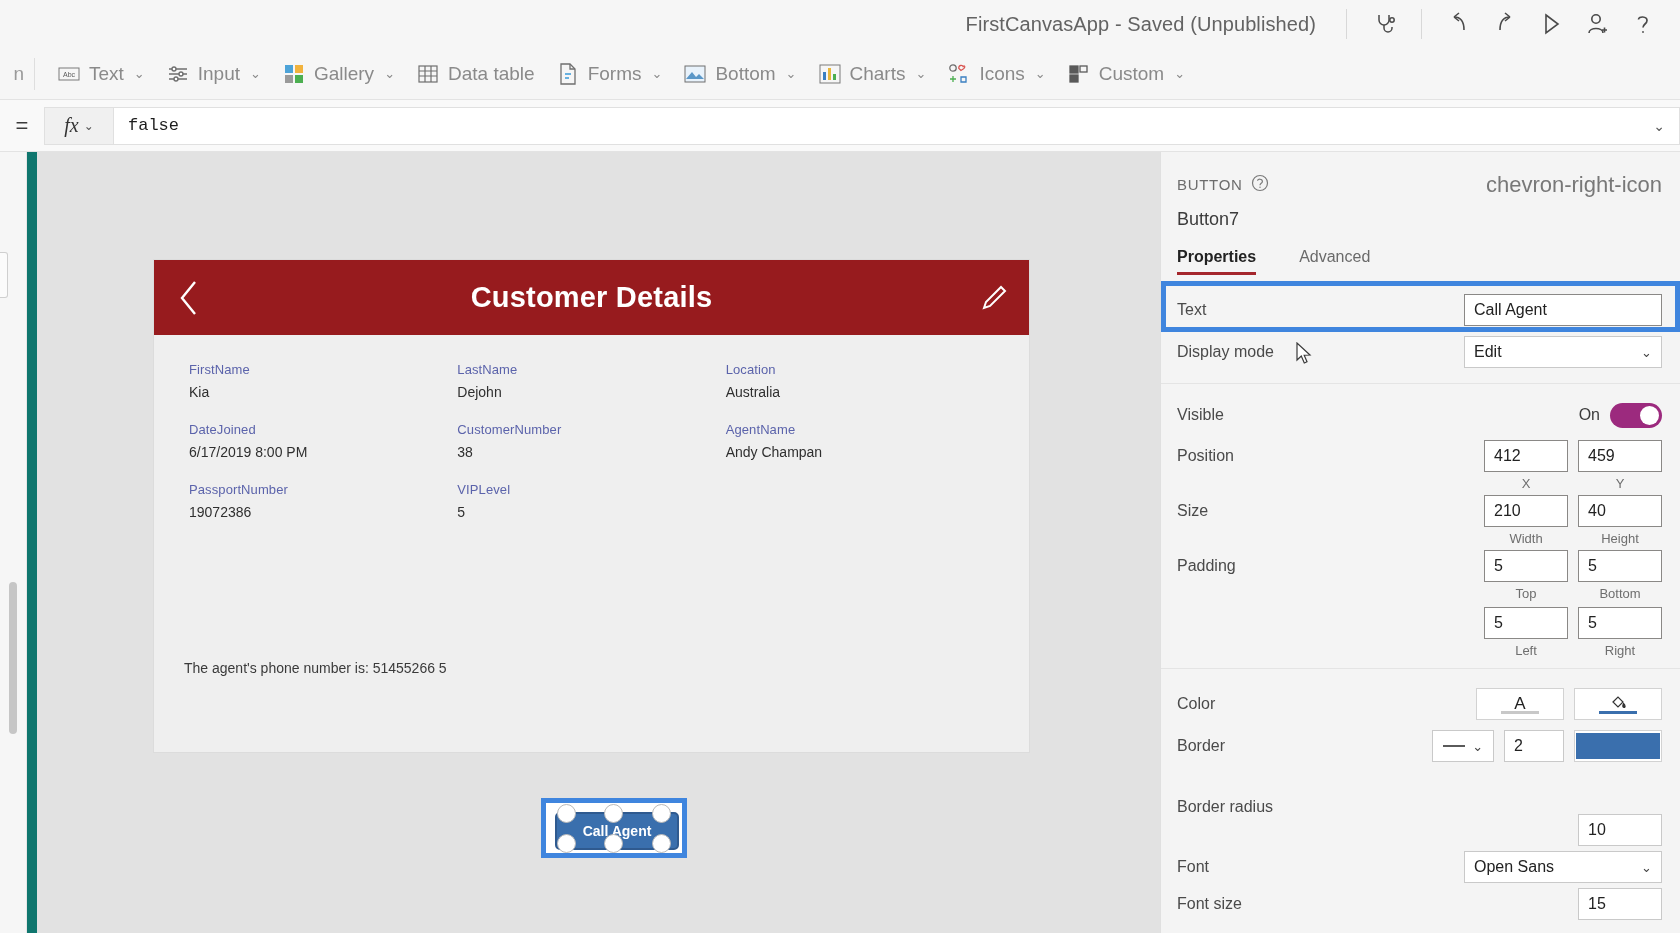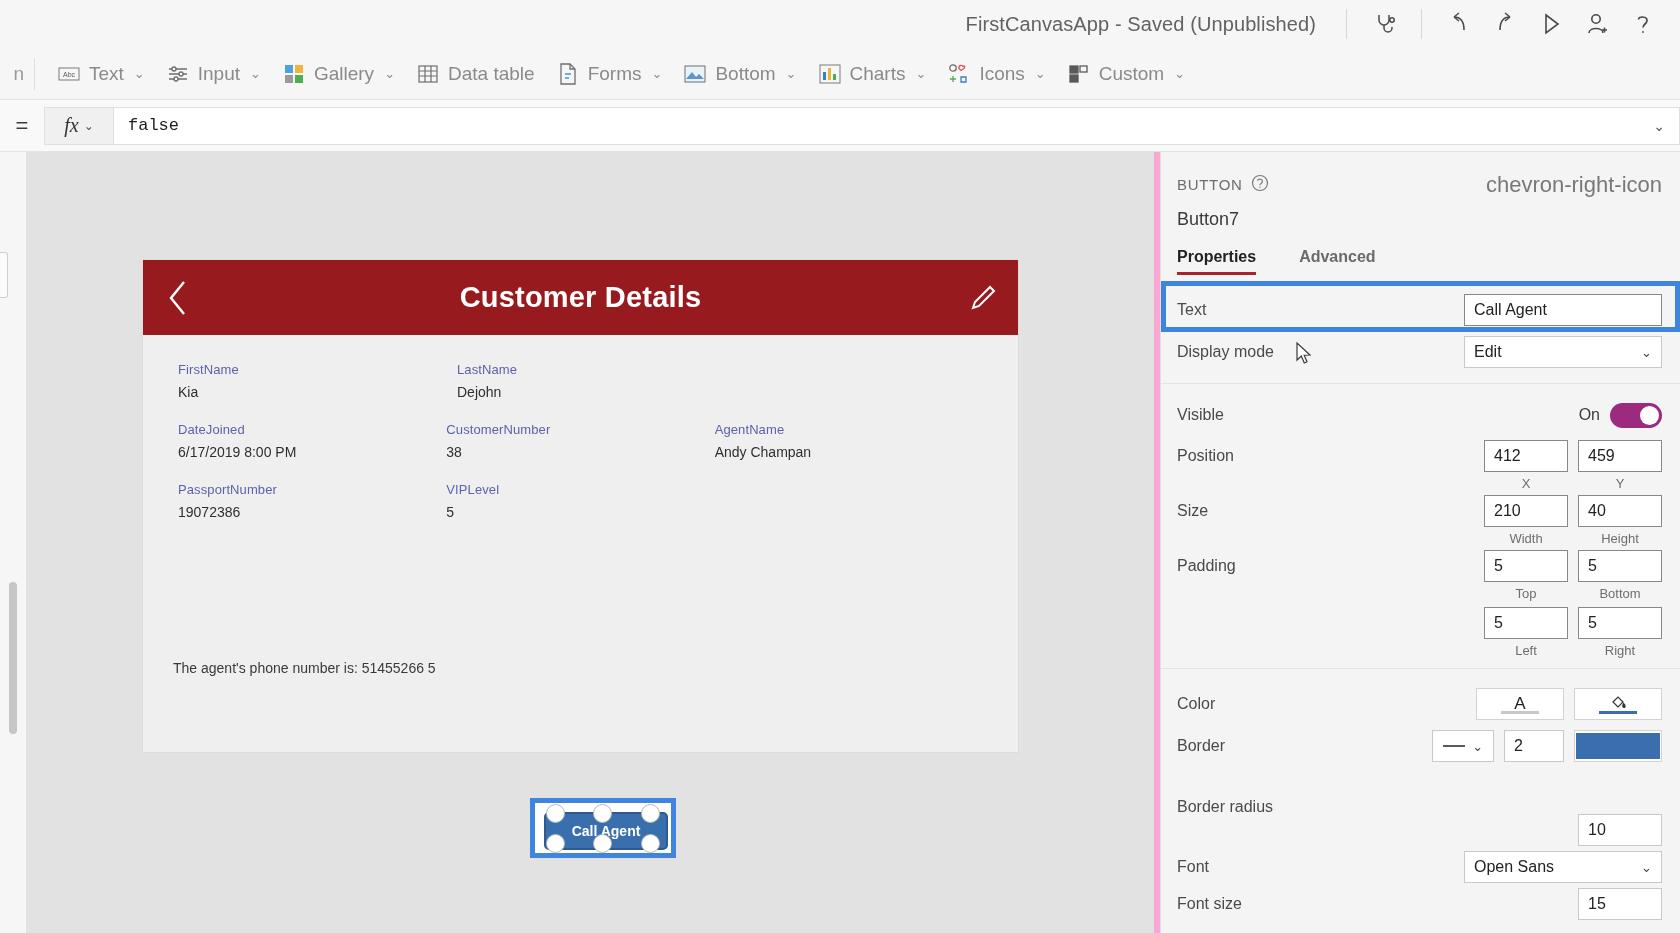--- a/index.html
+++ b/index.html
@@ -2,21 +2,21 @@
 <html><head>
 <meta charset="utf-8">
 <style>
   * { box-sizing: border-box; margin: 0; padding: 0; }
   html, body {
     width: 1680px; height: 933px;
     font-family: "Liberation Sans", sans-serif;
     background: #ffffff;
     overflow: hidden;
   }
-  #app { position: relative; width: 1680px; height: 933px; background: #f9a8d4; }
+  #app { position: relative; width: 1680px; height: 933px; background: #0f766e; }
 
   
   .topbar {
     position: absolute; left: 0; top: 0; width: 1680px; height: 48px;
     background: #f6f6f6; display: flex; align-items: center; justify-content: flex-end;
   }
   .app-title {
     font-size: 20px; color: #636363; letter-spacing: .1px;
     padding-right: 16px; white-space: nowrap;
   }
@@ -72,21 +72,21 @@
     position: absolute; left: -4px; top: 100px; width: 12px; height: 46px;
     border: 1px solid #cfcfcf; border-left: none; background: #fbfbfb; border-radius: 0 3px 3px 0;
   }
   .rail-scroll {
     position: absolute; left: 9px; top: 430px; width: 8px; height: 152px;
     background: #c6c6c6; border-radius: 4px;
   }
 
   
   .workarea {
-    position: absolute; left: 26px; top: 152px; width: 1128px; height: 781px;
+    position: absolute; left: 37px; top: 152px; width: 1128px; height: 781px;
     background: #e2e2e2;
   }
   .phone-canvas {
     position: absolute; left: 117px; top: 108px; width: 875px; height: 492px;
     background: #efefef; box-shadow: 0 0 0 1px #dcdcdc;
   }
   .app-header {
     position: absolute; left: 0; top: 0; width: 875px; height: 75px;
     background: #971b1e; display: flex; align-items: center;
   }
@@ -134,21 +134,21 @@
   .rp-kicker {
     display: flex; align-items: center; gap: 8px;
     font-size: 15px; color: #6d6d6d; letter-spacing: .7px;
   }
   .rp-name { font-size: 18px; color: #3b3b3b; margin-top: 14px; }
   .rp-collapse {
     position: absolute; right: 18px; top: 20px; font-size: 22px; color: #787878;
   }
   .rp-tabs { display: flex; gap: 43px; padding: 18px 0 0 16px; align-items: flex-end; }
   .rp-tab {
-    font-size: 16px; color: #6a6a6a; padding-bottom: 9px; position: relative; font-weight: bold;
+    font-size: 16px; color: #6a6a6a; padding-bottom: 9px; position: relative;
   }
   .rp-tab.active { color: #222; font-weight: bold; }
   .rp-tab.active::after {
     content: ""; position: absolute; left: 0; right: 0; bottom: 0;
     height: 3px; background: #a4262c;
   }
   .rp-sections { position: relative; }
   .rp-section { border-top: 1px solid #e4e4e4; padding: 10px 0; }
   .rp-section:first-child { border-top: none; }
   .prow {
@@ -402,20 +402,24 @@
 
       <div class="form-grid">
         <div class="form-row">
           <div class="form-cell">
             <div class="f-label">FirstName</div>
             <div class="f-value">Kia</div>
           </div>
           <div class="form-cell">
             <div class="f-label">LastName</div>
             <div class="f-value">Dejohn</div>
+          </div>
+          <div class="form-cell">
+            <div class="f-label">Location</div>
+            <div class="f-value">Australia</div>
           </div>
         </div>
         <div class="form-row">
           <div class="form-cell">
             <div class="f-label">DateJoined</div>
             <div class="f-value">6/17/2019 8:00 PM</div>
           </div>
           <div class="form-cell">
             <div class="f-label">CustomerNumber</div>
             <div class="f-value">38</div>

